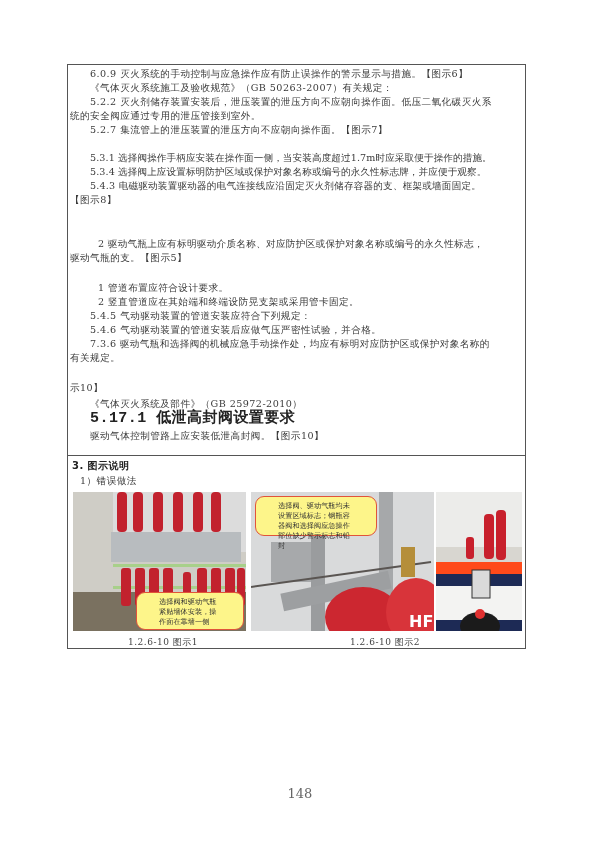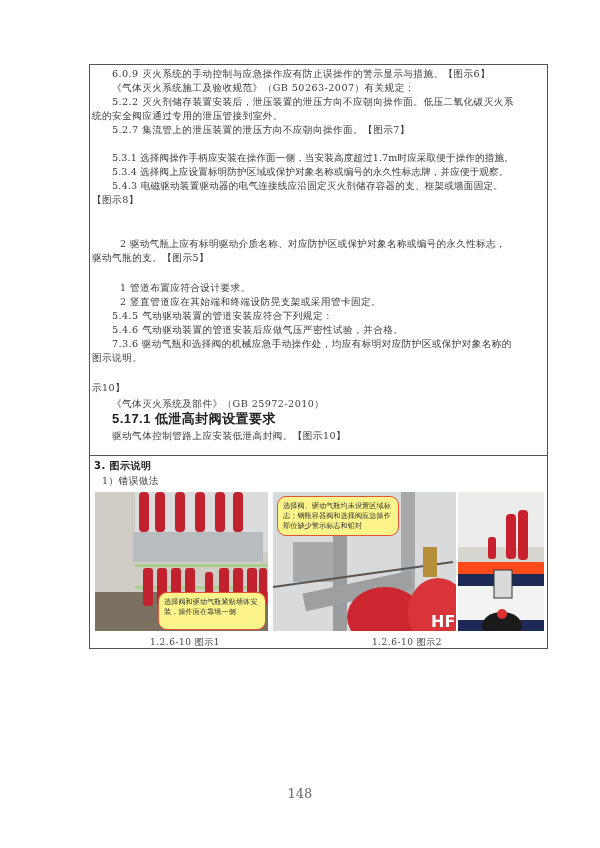--- a/index.html
+++ b/index.html
@@ -1,32 +1,32 @@
 <!DOCTYPE html>
 <html><head>
 <meta charset="utf-8">
 <style>
   html, body { margin:0; padding:0; background:#ffffff; }
   body { width:600px; height:848px; position:relative; overflow:hidden;
          font-family:"DejaVu Serif", "Liberation Serif", serif; color:#333; }
   .page { position:absolute; left:0; top:0; width:600px; height:848px; background:#fff; }
-  .table { position:absolute; left:89px; top:64px; width:459px; height:585px;
+  .table { position:absolute; left:67px; top:64px; width:459px; height:585px;
            border:1.5px solid #555; box-sizing:border-box; }
   .cell1 { position:absolute; left:0; top:0; width:100%; height:391px;
            border-bottom:1.5px solid #555; box-sizing:border-box; }
   .cell2 { position:absolute; left:0; top:391px; width:100%; height:192px; }
   .line { position:absolute; font-size:9.6px; line-height:13px; white-space:nowrap;
           letter-spacing:0.45px; color:#3a3a3a; }
-  .bold { font-weight:bold; font-size:13px; color:#222; font-family:Liberation Sans, sans-serif; }
+  .bold { font-weight:bold; font-size:15px; color:#222; font-family:Liberation Mono, monospace; }
   .head { font-weight:bold; font-size:10px; color:#222; font-family:"DejaVu Sans","Liberation Sans",sans-serif; }
   .photo { position:absolute; overflow:hidden; background:#ccc; }
   .caption { position:absolute; font-size:9px; color:#444; white-space:nowrap; letter-spacing:0.5px; }
   .callout { position:absolute; background:#fdf58a; border:1.5px solid #e0543a; border-radius:9px;
              font-family:"DejaVu Sans","Liberation Sans",sans-serif; font-size:7.2px; line-height:10px;
-             color:#333; padding:4px 5px; box-sizing:border-box; }
+             color:#333; padding:4px 22px; box-sizing:border-box; }
   .pagenum { position:absolute; left:0; width:600px; top:786px; text-align:center; font-size:13px; color:#666; }
 </style>
 </head>
 <body>
 
 <div class="page">
   <div class="table">
 
     <div class="cell1">
       <div class="line" style="left:22px;top:2px;">6.0.9 灭火系统的手动控制与应急操作应有防止误操作的警示显示与措施。【图示6】</div>
@@ -38,21 +38,21 @@
       <div class="line" style="left:22px;top:100px;letter-spacing:0.1px;">5.3.4 选择阀上应设置标明防护区域或保护对象名称或编号的永久性标志牌，并应便于观察。</div>
       <div class="line" style="left:22px;top:114px;letter-spacing:0.2px;">5.4.3 电磁驱动装置驱动器的电气连接线应沿固定灭火剂储存容器的支、框架或墙面固定。</div>
       <div class="line" style="left:2px;top:128px;">【图示8】</div>
       <div class="line" style="left:30px;top:172px;letter-spacing:0.3px;">2 驱动气瓶上应有标明驱动介质名称、对应防护区或保护对象名称或编号的永久性标志，</div>
       <div class="line" style="left:2px;top:186px;">驱动气瓶的支。【图示5】</div>
       <div class="line" style="left:22px;top:202px;margin-top:42px;">5.4.5 气动驱动装置的管道安装应符合下列规定：</div>
       <div class="line" style="left:30px;top:216px;">1 管道布置应符合设计要求。</div>
       <div class="line" style="left:30px;top:230px;">2 竖直管道应在其始端和终端设防晃支架或采用管卡固定。</div>
       <div class="line" style="left:22px;top:258px;">5.4.6 气动驱动装置的管道安装后应做气压严密性试验，并合格。</div>
       <div class="line" style="left:22px;top:272px;letter-spacing:0.4px;">7.3.6 驱动气瓶和选择阀的机械应急手动操作处，均应有标明对应防护区或保护对象名称的</div>
-      <div class="line" style="left:2px;top:286px;">图示说明。</div>
+      <div class="line" style="left:2px;top:286px;">有关规定。</div>
       <div class="line" style="left:2px;top:316px;">示10】</div>
       <div class="line" style="left:22px;top:332px;">《气体灭火系统及部件》（GB 25972-2010）</div>
       <div class="line bold" style="left:22px;top:347px;">5.17.1  低泄高封阀设置要求</div>
       <div class="line" style="left:22px;top:364px;">驱动气体控制管路上应安装低泄高封阀。【图示10】</div>
     </div>
 
     <div class="cell2">
       <div class="line head" style="left:4px;top:3px;">3. 图示说明</div>
       <div class="line" style="left:12px;top:18px;">1）错误做法</div>
 

